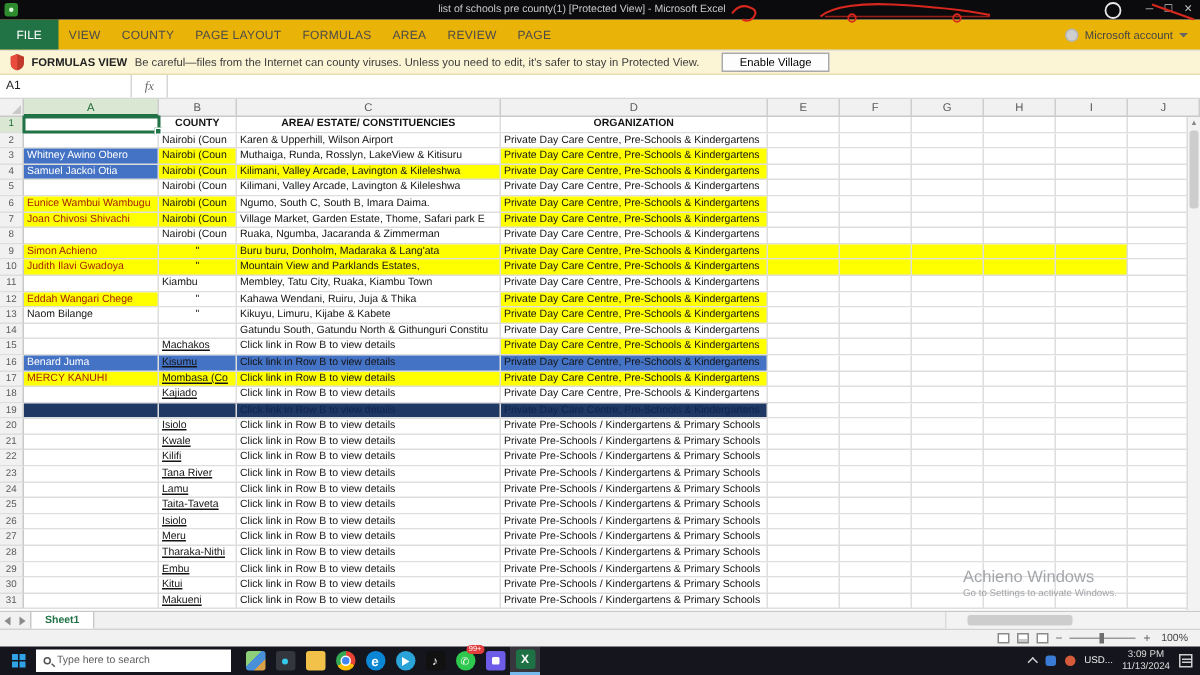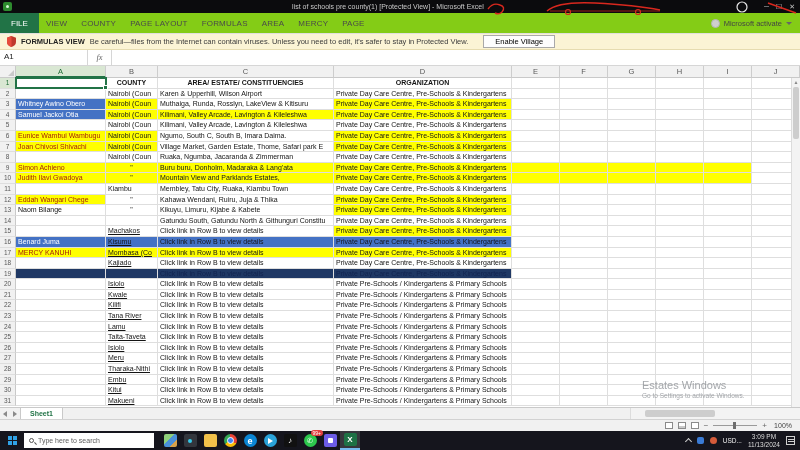--- a/index.html
+++ b/index.html
@@ -8,21 +8,21 @@
 
   
   #video-topbar{height:13px;background:#0b0b0d;display:flex;align-items:center;position:relative;z-index:5;}
   #channel-logo{width:9px;height:9px;margin-left:3px;background:#2e8b2e;border-radius:2px;position:relative;}
   #channel-logo::after{content:"";position:absolute;left:3px;top:3px;width:3px;height:3px;background:#d9f7d9;border-radius:50%;}
   #win-title{flex:1;text-align:center;color:#c9c9c9;font-size:7px;line-height:13px;white-space:nowrap;overflow:hidden;}
   #win-controls{display:flex;gap:7px;margin-right:5px;color:#c0c0c0;font-size:7px;line-height:13px;}
   #doodles{position:absolute;left:0;top:0;width:800px;height:34px;z-index:6;pointer-events:none;}
 
   
-  #ribbon{height:21px;background:#84cc16;border-bottom:1px solid #e2e0dd;display:flex;align-items:stretch;position:relative;z-index:4;}
+  #ribbon{height:21px;background:#eab308;border-bottom:1px solid #e2e0dd;display:flex;align-items:stretch;position:relative;z-index:4;}
   #ribbon-tabs{display:flex;align-items:stretch;}
   .file-tab{background:#217346;color:#fff;font-size:8px;padding:0 11px;display:flex;align-items:center;}
   .rtab{font-size:8px;color:#4a4a4a;padding:0 7px;display:flex;align-items:center;letter-spacing:.2px;}
   #account{margin-left:auto;display:flex;align-items:center;font-size:7.5px;color:#444;gap:4px;padding-right:8px;}
   #account .avatar{width:9px;height:9px;border-radius:50%;background:#cfcfcf;border:1px solid #b5b5b5;}
   #account .caret{width:0;height:0;border-left:3px solid transparent;border-right:3px solid transparent;border-top:3px solid #666;}
 
   
   #pv-bar{height:16px;background:#fbf4d5;border-bottom:1px solid #e6dcb0;display:flex;align-items:center;gap:5px;padding:0 7px;font-size:7.5px;color:#3c3c3c;white-space:nowrap;overflow:hidden;}
   #pv-bar .pv-label{font-weight:bold;color:#222;}
@@ -149,37 +149,37 @@
 </svg>
 
 <div id="ribbon">
   <div id="ribbon-tabs">
       <span class="file-tab">FILE</span>
       <span class="rtab">VIEW</span>
       <span class="rtab">COUNTY</span>
       <span class="rtab">PAGE LAYOUT</span>
       <span class="rtab">FORMULAS</span>
       <span class="rtab">AREA</span>
-      <span class="rtab">MERCY</span>
+      <span class="rtab">REVIEW</span>
       <span class="rtab">PAGE</span>
     </div>
   <div id="account">
     <span class="avatar"></span>
-    <span>Microsoft activate</span>
+    <span>Microsoft account</span>
     <span class="caret"></span>
   </div>
 </div>
 
 <div id="pv-bar">
   <svg width="9" height="11" viewBox="0 0 9 11">
     <path d="M4.5 0 L9 1.8 V6 C9 8.8 6.8 10.4 4.5 11 C2.2 10.4 0 8.8 0 6 V1.8 Z" fill="#c0392b"></path>
     <path d="M4.5 0 L4.5 11 C2.2 10.4 0 8.8 0 6 V1.8 Z" fill="#e74c3c"></path>
   </svg>
   <span class="pv-label">FORMULAS VIEW</span>
-  <span>Be careful—files from the Internet can contain viruses. Unless you need to edit, it's safer to stay in Protected View.</span>
+  <span>Be careful—files from the Internet can county viruses. Unless you need to edit, it's safer to stay in Protected View.</span>
   <button id="enable-editing">Enable Village</button>
 </div>
 
 <div id="formula-bar">
   <div id="name-box">A1</div>
   <span class="nb-caret"></span>
   <div id="fx">fx</div>
   <div id="formula-input"></div>
 </div>
 
@@ -628,21 +628,21 @@
   <span class="sb-ic"></span>
   <span id="zoom-minus">−</span>
   <span id="zoom-track">
       <span id="zoom-thumb"></span>
     </span>
   <span id="zoom-plus">+</span>
   <span id="zoom-level">100%</span>
 </div>
 
 <div id="watermark">
-  <div class="l1">Estates Windows</div>
+  <div class="l1">Achieno Windows</div>
   <div class="l2">Go to Settings to activate Windows.</div>
 </div>
 
 <div id="taskbar">
   <div id="start">
     <span class="winlogo">
         <i></i>
         <i></i>
         <i></i>
         <i></i>

